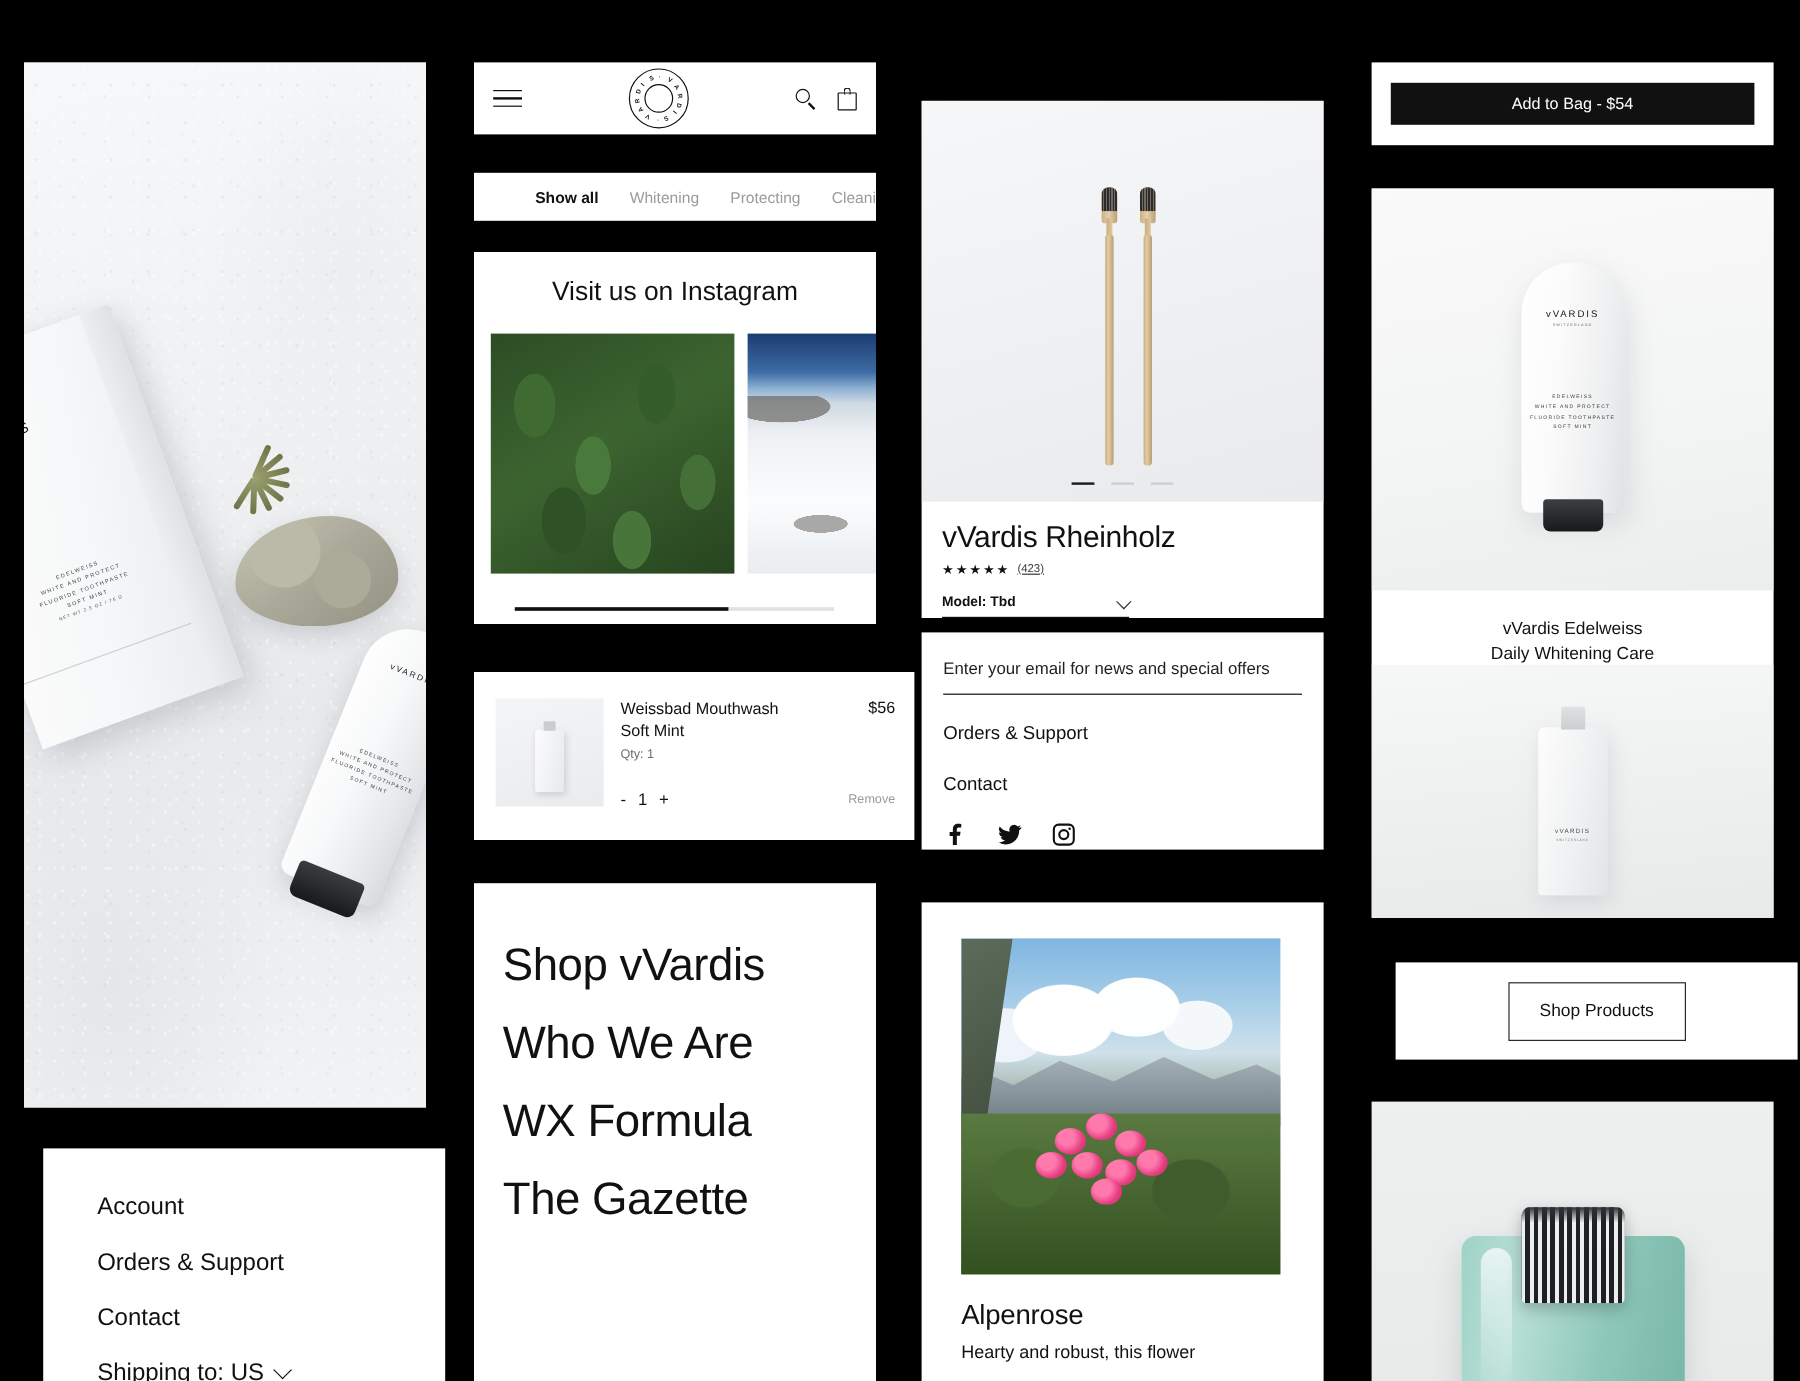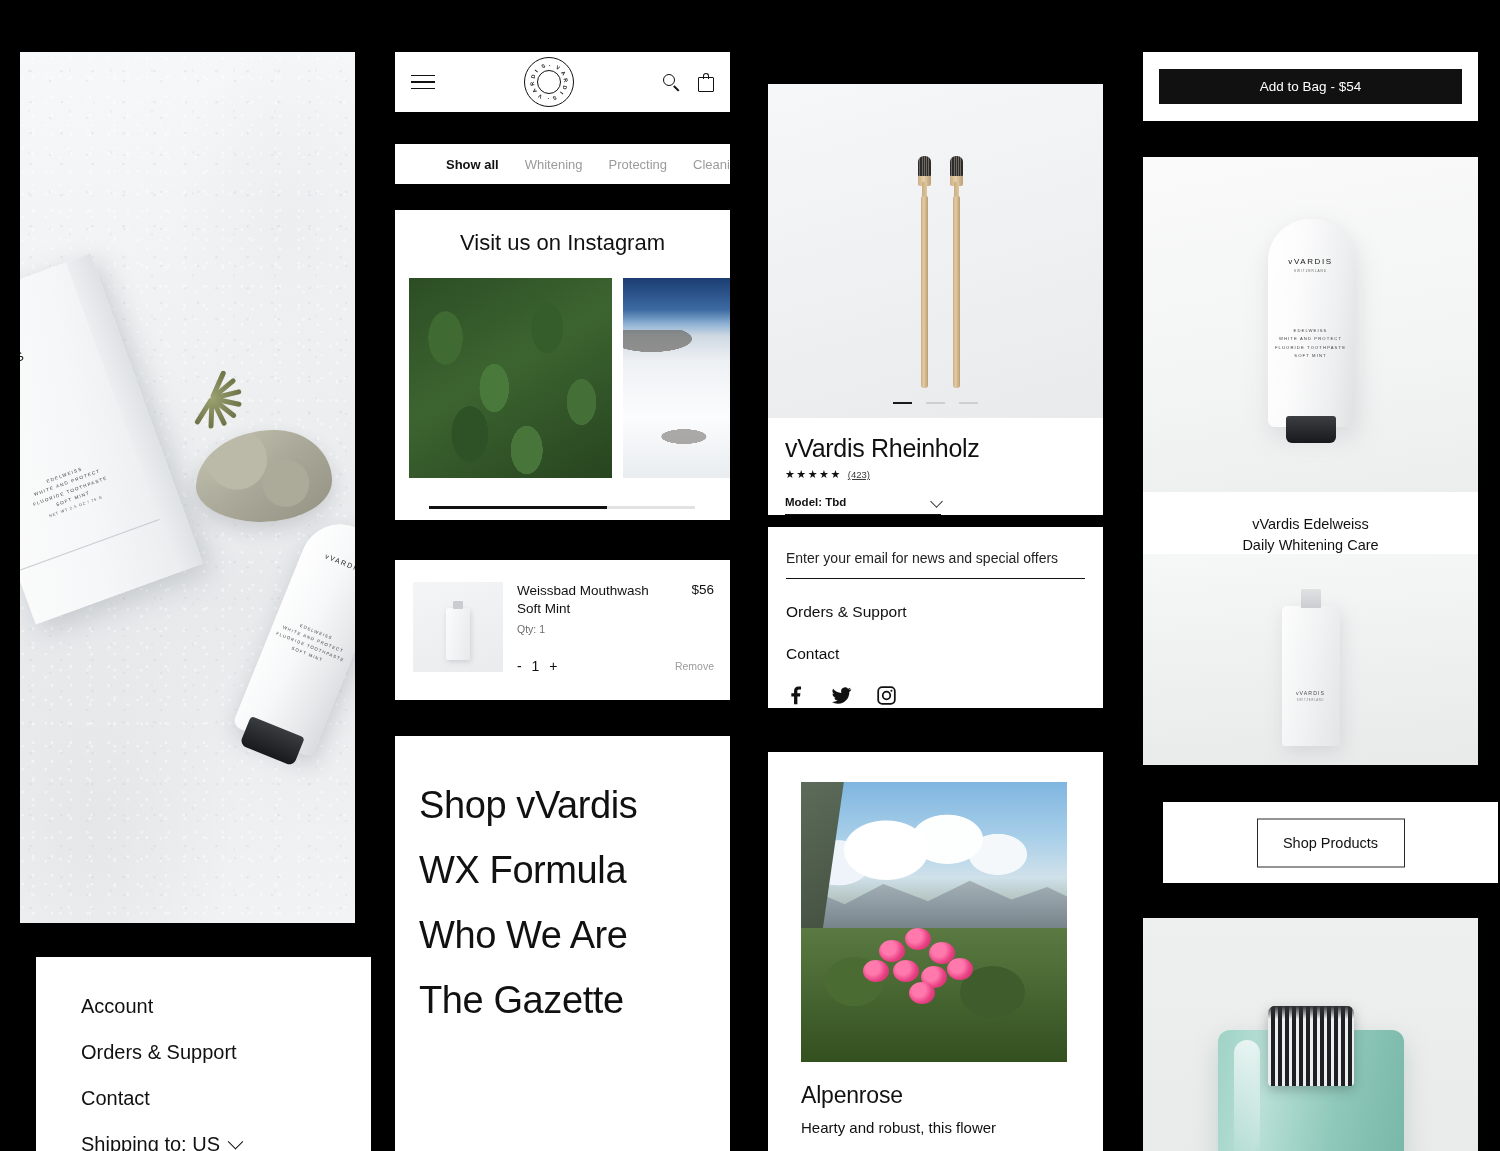--- a/index.html
+++ b/index.html
@@ -154,21 +154,21 @@
     background:
       radial-gradient(ellipse 36% 16% at 14% 6%, #6c6a66 0 55%, transparent 56%),
       radial-gradient(ellipse 26% 12% at 70% 2%, #7a7873 0 55%, transparent 56%),
       radial-gradient(ellipse 20% 9% at 30% 72%, #8a8884 0 55%, transparent 56%);
     opacity:.7;
   }
   .ig-scroll { position:absolute; left:34px; top:296px; width: 266px; height: 3px; background:#e2e2e2; }
   .ig-scroll i { display:block; height:100%; width: 67%; background:#111; }
 
   
-  #cartitem { left: 395px; top: 560px; width: 335px; height: 140px; }
+  #cartitem { left: 395px; top: 560px; width: 367px; height: 140px; }
   .ci-in { display:flex; padding: 22px 16px 0 18px; gap: 14px; }
   .ci-thumb {
     width: 90px; height: 90px; flex: 0 0 auto;
     background: linear-gradient(160deg,#f4f5f6,#e9ebec);
     position: relative;
   }
   .ci-bottle {
     position:absolute; left:50%; top:26px; transform:translateX(-50%);
     width: 24px; height: 52px; border-radius: 3px 3px 2px 2px;
     background: linear-gradient(100deg,#fcfcfd,#e7e9eb);
@@ -491,22 +491,22 @@
         <span>1</span>
         <span>+</span>
       </div>
       <div class="ci-remove">Remove</div>
     </div>
   </div>
 
   <div class="panel" id="bigmenu">
     <div class="bm-list">
       <div class="bm-item">Shop vVardis</div>
+      <div class="bm-item">Who We Are</div>
       <div class="bm-item">WX Formula</div>
-      <div class="bm-item">Who We Are</div>
       <div class="bm-item">The Gazette</div>
     </div>
   </div>
 
   <div class="panel" id="pdp">
     <div class="pdp-img">
       <div class="brush b1">
         <div class="head"></div>
         <div class="bristle"></div>
         <div class="neck"></div>

